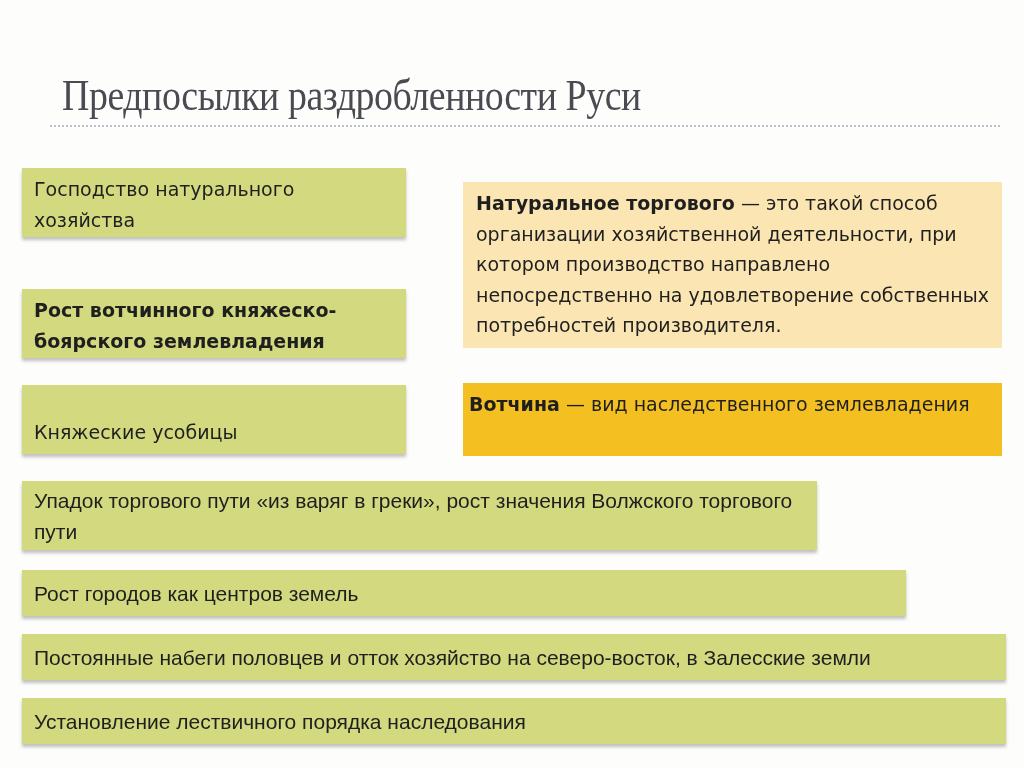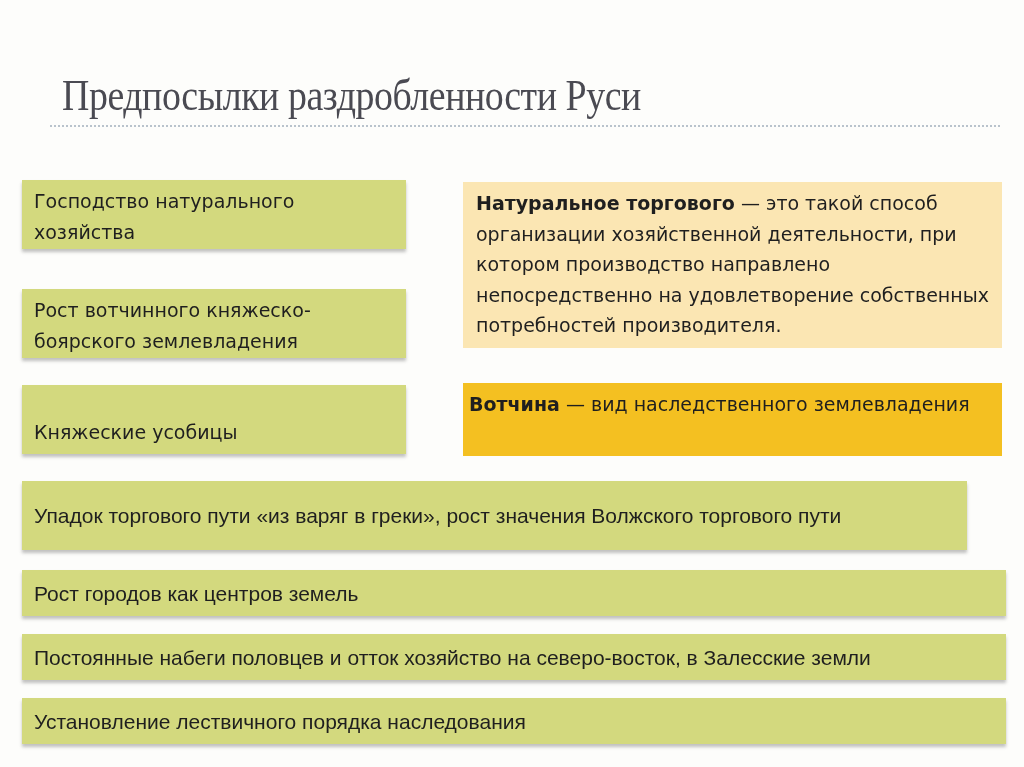--- a/index.html
+++ b/index.html
@@ -39,41 +39,41 @@
     font-family:"Liberation Sans",sans-serif;
     font-size:21px;
   }
 </style>
 </head>
 <body>
 
 <div class="title">Предпосылки раздробленности Руси</div>
 <div class="rule"></div>
 
-<div class="box" style="left:22px;top:180px;width:384px;height:69px;">
+<div class="box" style="left:22px;top:168px;width:384px;height:69px;">
   <span>Господство натурального хозяйства</span>
 </div>
-<div class="box" style="left:22px;top:289px;width:384px;height:69px;">
+<div class="box" style="left:22px;top:289px;width:384px;height:69px;font-weight:bold;">
   <span>Рост вотчинного княжеско-боярского землевладения</span>
 </div>
 <div class="box center" style="left:22px;top:385px;width:384px;height:69px;align-items:flex-end;">
   <span>Княжеские усобицы</span>
 </div>
 
 <div class="def def1" style="left:463px;top:182px;width:539px;height:166px;">
   <b>Натуральное торгового</b><span> — </span><span>это такой способ организации хозяйственной деятельности, при котором производство направлено непосредственно на удовлетворение собственных потребностей производителя.</span>
 </div>
 <div class="def def2" style="left:463px;top:383px;width:539px;height:73px;padding-left:6px;">
   <b>Вотчина</b><span> — </span><span>вид наследственного землевладения</span>
 </div>
 
-<div class="box center narrow" style="left:22px;top:481px;width:945px;height:69px;">
+<div class="box center narrow" style="left:22px;top:481px;width:795px;height:69px;">
   <span>Упадок торгового пути «из варяг в греки», рост значения Волжского торгового пути</span>
 </div>
-<div class="box center narrow" style="left:22px;top:570px;width:984px;height:46px;">
+<div class="box center narrow" style="left:22px;top:570px;width:884px;height:46px;">
   <span>Рост городов как центров земель</span>
 </div>
 <div class="box center narrow" style="left:22px;top:634px;width:984px;height:46px;">
   <span>Постоянные набеги половцев и отток хозяйство на северо-восток, в Залесские земли</span>
 </div>
 <div class="box center narrow" style="left:22px;top:698px;width:984px;height:46px;">
   <span>Установление лествичного порядка наследования</span>
 </div>
 
 </body></html>

